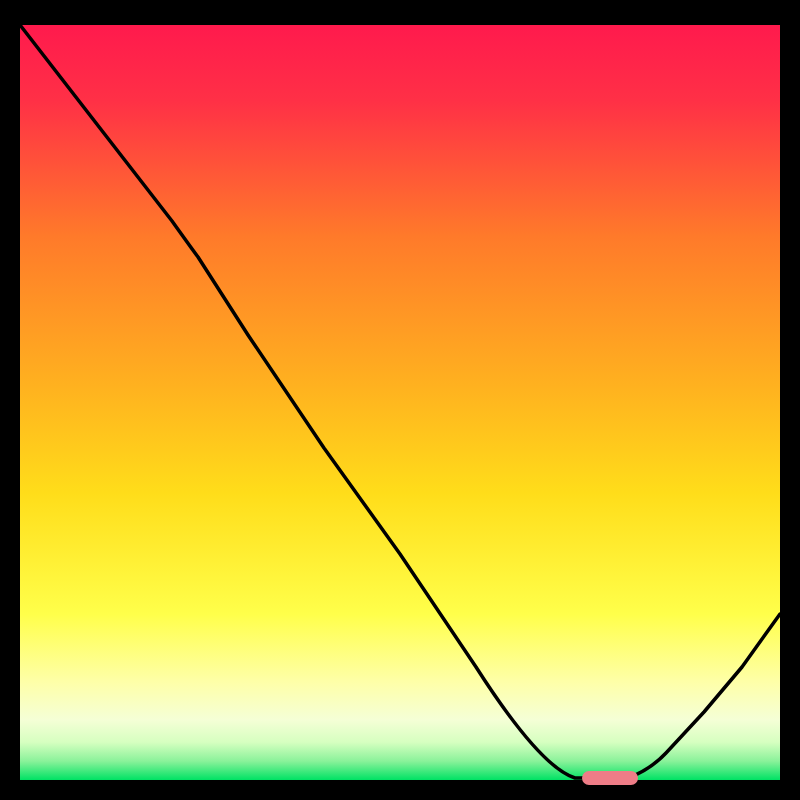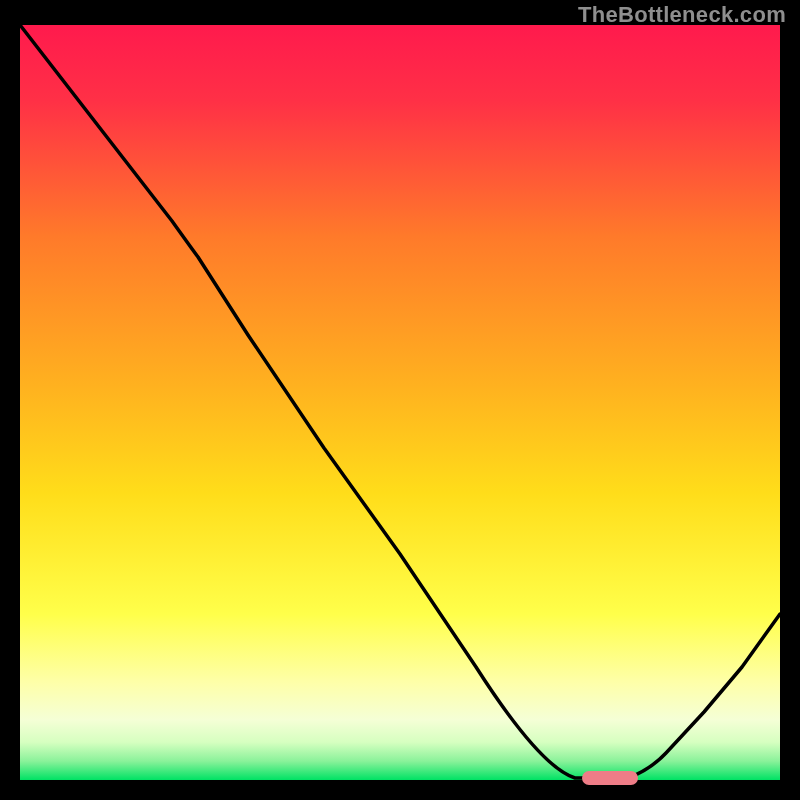--- a/index.html
+++ b/index.html
@@ -48,21 +48,20 @@
     position: absolute;
     background: #ee7d87;
     border-radius: 8px;
     z-index: 5;
   }
 </style>
 </head>
 <body>
 
 <div class="container">
-  <div class="watermark">TheBottleneck.com</div>
 
   <div class="plot-area">
     <svg class="gradient-bg" viewBox="0 0 760 755" preserveAspectRatio="none">
       <defs>
         <linearGradient id="bgGrad" x1="0" y1="0" x2="0" y2="1">
           <stop offset="0%" stop-color="#ff1a4d"></stop>
           <stop offset="10%" stop-color="#ff3046"></stop>
           <stop offset="28%" stop-color="#ff7a2a"></stop>
           <stop offset="48%" stop-color="#ffb21f"></stop>
           <stop offset="62%" stop-color="#ffdd1a"></stop>

